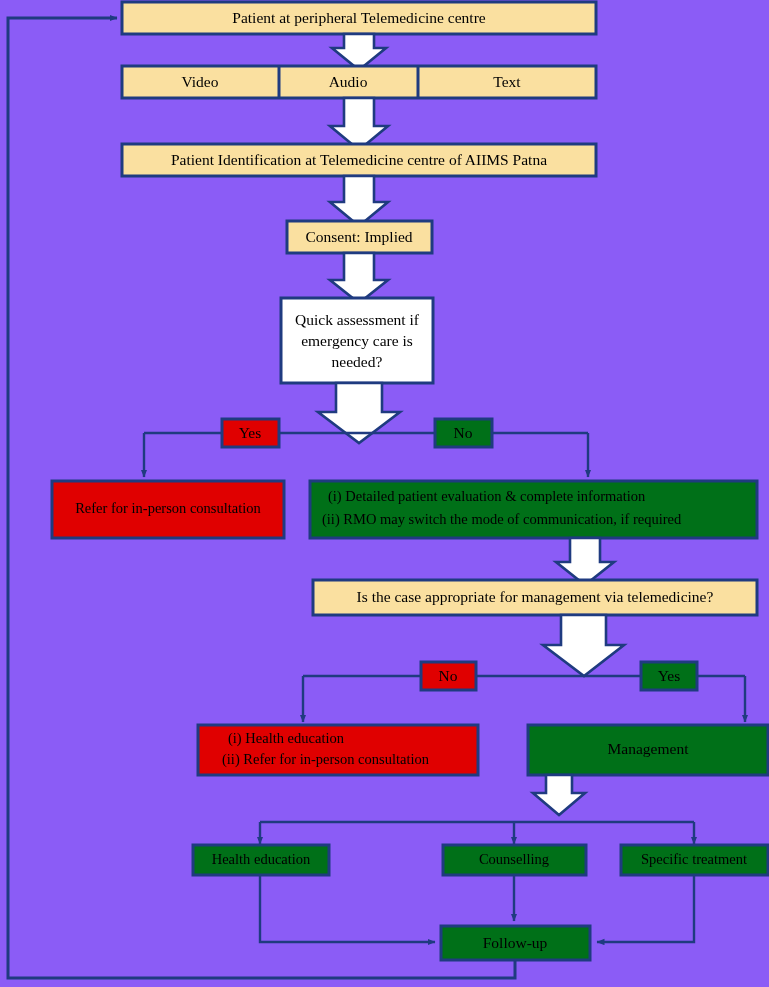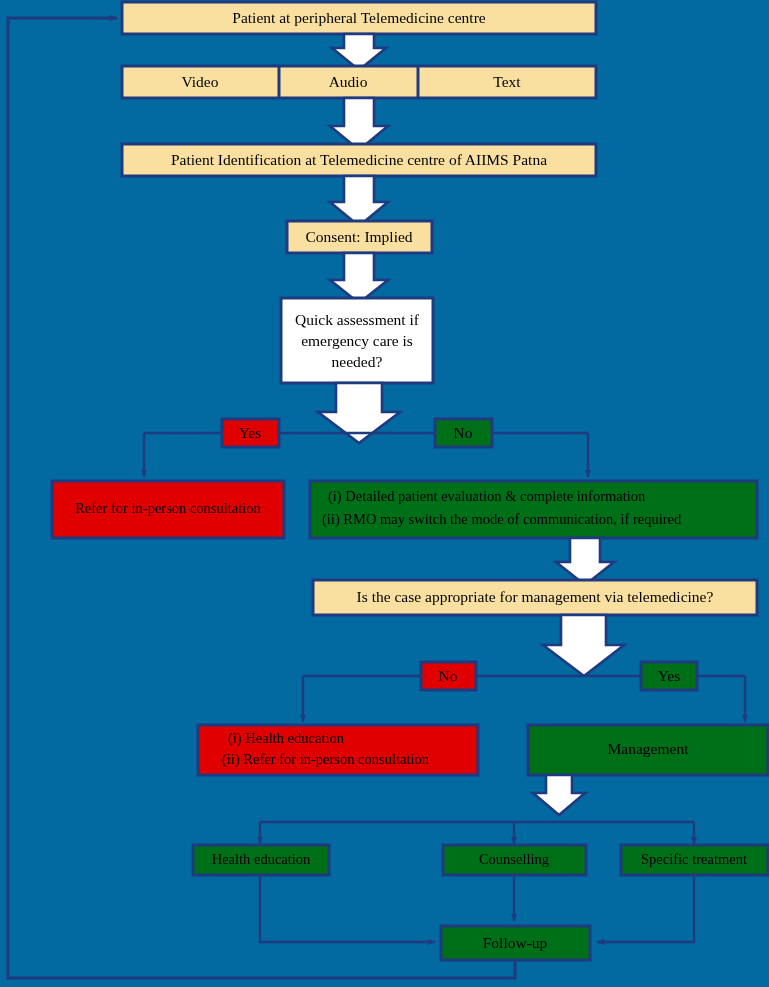--- a/index.html
+++ b/index.html
@@ -7,21 +7,21 @@
     padding: 0;
     background: #ffffff;
   }
   body {
     font-family: "Liberation Serif", "DejaVu Serif", serif;
   }
   #chart-root {
     position: relative;
     width: 769px;
     height: 987px;
-    background: #0369a1;
+    background: #8b5cf6;
     overflow: hidden;
   }
   #flow-svg {
     position: absolute;
     top: 0;
     left: 0;
     width: 769px;
     height: 987px;
   }
   .node-text {

